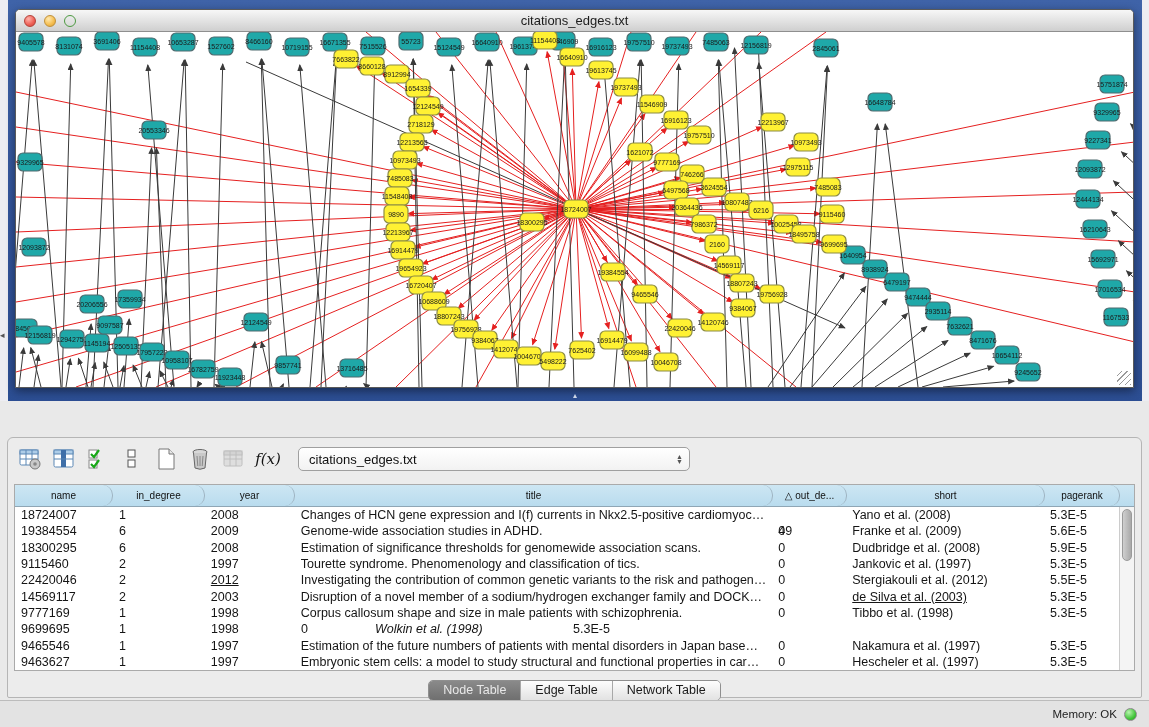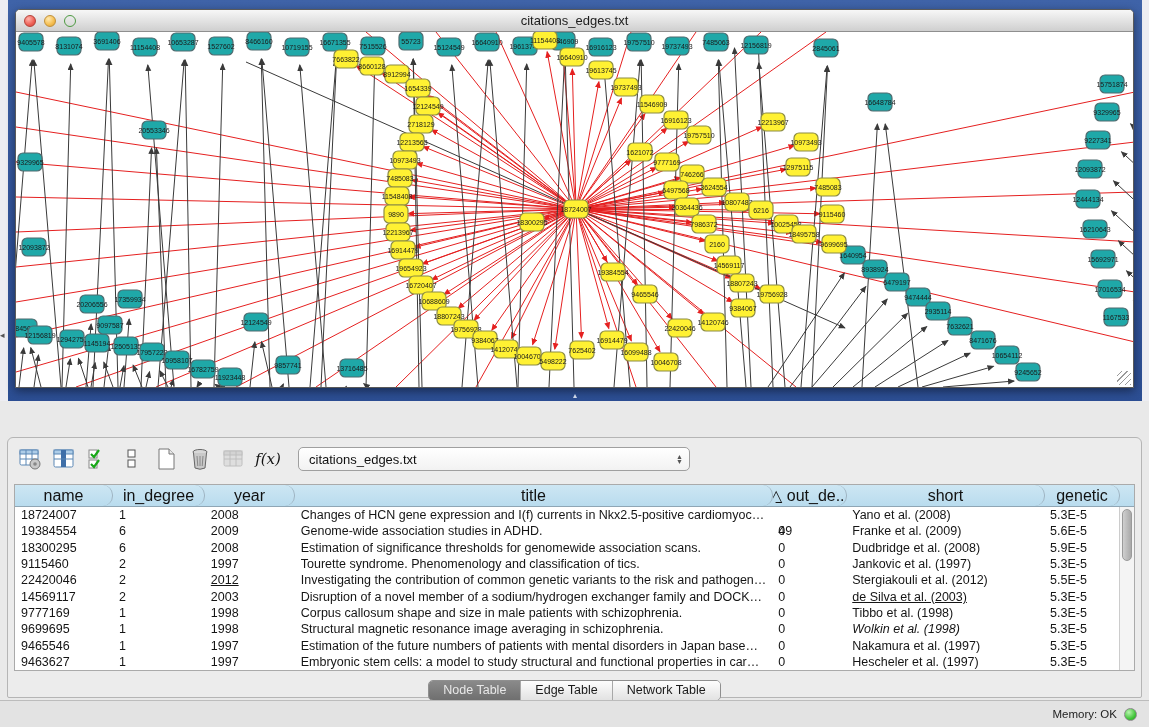--- a/index.html
+++ b/index.html
@@ -46,21 +46,21 @@
   .fx { font-family:"DejaVu Serif", serif; font-style:italic; font-size:15px; color:#111; }
   .combo { margin-left:10px; width:392px; height:24px; background:linear-gradient(180deg,#ffffff,#f2f2f2);
            border:1px solid #9f9f9f; border-radius:5px; display:flex; align-items:center;
            padding:0 6px 0 10px; font-size:13px; color:#111; cursor:pointer; }
   .combo .val { flex:1; }
   .stepper { display:flex; flex-direction:column; align-items:center; line-height:5px; font-size:7px; color:#555; }
 
   .grid { position:absolute; left:6px; right:6px; top:46px; height:187px; background:#fff; border:1px solid #aaa; }
   .grid-head { display:flex; height:22px; background:linear-gradient(180deg,#cde6f3,#b9dcee);
                border-bottom:1px solid #8fa6b5; }
-  .gh-cell { font-size:16px; color:#111; display:flex; align-items:center; justify-content:center;
+  .gh-cell { font-size:10px; color:#111; display:flex; align-items:center; justify-content:center;
              border-right:1px solid #9fb4c2; overflow:hidden; white-space:nowrap; cursor:pointer;border-radius:10px; }
   .grid-body { position:absolute; left:0; right:15px; top:22px; bottom:0; overflow:hidden; }
   .g-row { display:flex; height:16.3px; align-items:center; cursor:default; }
   .g-cell { font-size:12.5px; color:#151515; padding-left:6px; white-space:nowrap; overflow:hidden; }
   .vscroll { position:absolute; right:0; top:22px; bottom:0; width:15px; background:#f4f4f4; border-left:1px solid #ccc; }
   .vthumb { position:absolute; left:2px; top:2px; width:10px; height:52px; border-radius:6px;
             background:linear-gradient(90deg,#cfcfcf,#a9a9a9); border:1px solid #9a9a9a; cursor:grab; }
 
   .tabbar { position:absolute; left:0; right:0; top:238px; height:28px; display:flex; justify-content:center; align-items:center; }
   .seg { display:flex; border:1px solid #8f8f8f; border-radius:5px; overflow:hidden; height:21px; }
@@ -832,21 +832,21 @@
     </div>
 
     <div class="grid">
       <div class="grid-head" id="thead">
           <div class="gh-cell" style="width: 98px;">name</div>
           <div class="gh-cell" style="width: 92px;">in_degree</div>
           <div class="gh-cell" style="width: 90px;">year</div>
           <div class="gh-cell" style="width: 478px;">title</div>
           <div class="gh-cell" style="width: 74px;">△ out_de...</div>
           <div class="gh-cell" style="width: 198px;">short</div>
-          <div class="gh-cell" style="width: 75px;">genetic</div>
+          <div class="gh-cell" style="width: 75px;">pagerank</div>
         </div>
       <div class="grid-body" id="tbody">
           <div class="g-row">
             <div class="g-cell" style="width: 98px;">18724007</div>
             <div class="g-cell" style="width: 92px;">1</div>
             <div class="g-cell" style="width: 90px;">2008</div>
             <div class="g-cell" style="width: 478px;">Changes of HCN gene expression and I(f) currents in Nkx2.5-positive cardiomyoc…</div>
             <div class="g-cell" style="width: 74px; margin-top: 32px;">49</div>
             <div class="g-cell" style="width: 198px;">Yano et al. (2008)</div>
             <div class="g-cell" style="width: 75px;">5.3E-5</div>
@@ -902,21 +902,20 @@
             <div class="g-cell" style="width: 90px;">1998</div>
             <div class="g-cell" style="width: 478px;">Corpus callosum shape and size in male patients with schizophrenia.</div>
             <div class="g-cell" style="width: 74px;">0</div>
             <div class="g-cell" style="width: 198px;">Tibbo et al. (1998)</div>
             <div class="g-cell" style="width: 75px;">5.3E-5</div>
           </div>
           <div class="g-row">
             <div class="g-cell" style="width: 98px;">9699695</div>
             <div class="g-cell" style="width: 92px;">1</div>
             <div class="g-cell" style="width: 90px;">1998</div>
-            <div class="g-cell" style="width: 478px;">Structural magnetic resonance image averaging in schizophrenia.</div>
             <div class="g-cell" style="width: 74px;">0</div>
             <div class="g-cell" style="width: 198px; font-style: italic;">Wolkin et al. (1998)</div>
             <div class="g-cell" style="width: 75px;">5.3E-5</div>
           </div>
           <div class="g-row">
             <div class="g-cell" style="width: 98px;">9465546</div>
             <div class="g-cell" style="width: 92px;">1</div>
             <div class="g-cell" style="width: 90px;">1997</div>
             <div class="g-cell" style="width: 478px;">Estimation of the future numbers of patients with mental disorders in Japan base…</div>
             <div class="g-cell" style="width: 74px;">0</div>

